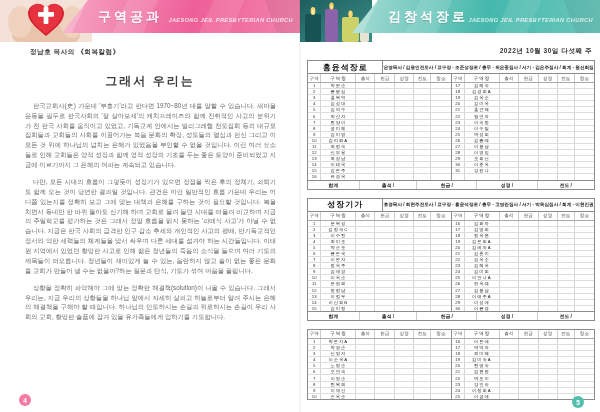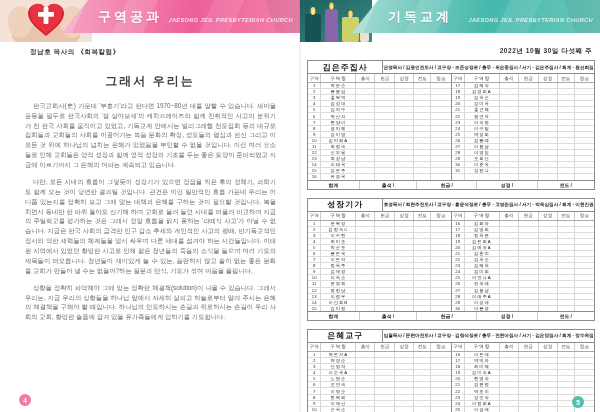--- a/index.html
+++ b/index.html
@@ -107,30 +107,30 @@
           <rect x="42" y="17" width="17" height="25" rx="2" fill="#cdd268"></rect>
           <rect x="60" y="22" width="9" height="20" rx="2" fill="#e8e3d2"></rect>
           <ellipse cx="13" cy="11" rx="2.4" ry="4" fill="#ffd76e"></ellipse>
           <ellipse cx="31.5" cy="6" rx="2.2" ry="3.6" fill="#ffce57"></ellipse>
           <ellipse cx="50.5" cy="14" rx="2.2" ry="3.6" fill="#ffd76e"></ellipse>
           <ellipse cx="13" cy="12" rx="1" ry="2" fill="#fff3c4"></ellipse>
           <ellipse cx="31.5" cy="7" rx=".9" ry="1.8" fill="#fff3c4"></ellipse>
         </svg>
       </div>
       <div class="band band-teal">
-        <span class="band-title">기독교계</span>
+        <span class="band-title">김창석장로</span>
         <span class="band-church">JAESONG JEIL PRESBYTERIAN CHURCH</span>
       </div>
     </header>
 
     <div class="date-line">2022년 10월 30일 다섯째 주</div>
     <div class="tables">
         <div class="gu-table">
           <div class="t-title">
-            <div class="t-name">김은주집사</div>
+            <div class="t-name">홍윤석장로</div>
             <div class="t-staff">박은영목사 / 김용인전도사 / 교구장 - 조준성장로 / 총무 - 위은종집사 / 서기 - 김은주집사 / 회계 - 원선희집사</div>
           </div>
           <div class="t-colhdr">
             <div class="half">
               <div class="hcell c-no">구역</div>
               <div class="hcell c-name">구역장</div>
               <div class="hcell c-att">출석</div>
               <div class="hcell c-off">헌금</div>
               <div class="hcell c-bib">성경</div>
               <div class="hcell c-evg">전도</div>
@@ -751,24 +751,20 @@
           </div>
           <div class="t-sum">
             <div class="sumcell s0">합계</div>
             <div class="sumcell s1">출석 /</div>
             <div class="sumcell s2">헌금 /</div>
             <div class="sumcell s3">성경 /</div>
             <div class="sumcell s4">전도 /</div>
           </div>
         </div>
         <div class="gu-table">
-          <div class="t-title">
-            <div class="t-name">은혜교구</div>
-            <div class="t-staff">김임월목사 / 문현아전도사 / 교구장 - 김창석장로 / 총무 - 전현아집사 / 서기 - 김은정집사 / 회계 - 정수옥집사</div>
-          </div>
           <div class="t-colhdr">
             <div class="half">
               <div class="hcell c-no">구역</div>
               <div class="hcell c-name">구역장</div>
               <div class="hcell c-att">출석</div>
               <div class="hcell c-off">헌금</div>
               <div class="hcell c-bib">성경</div>
               <div class="hcell c-evg">전도</div>
               <div class="hcell c-plc">장소</div>
             </div>

